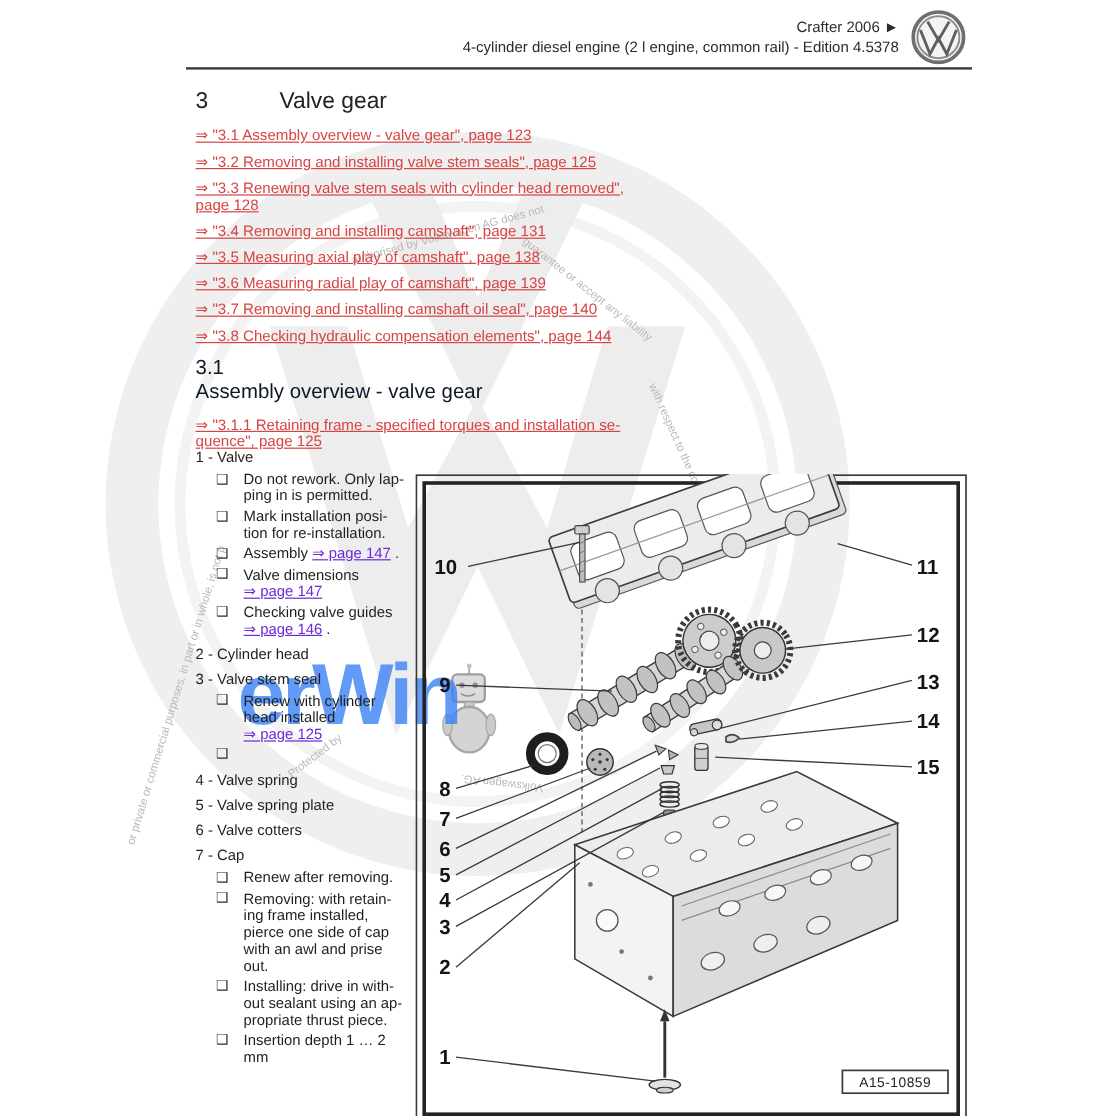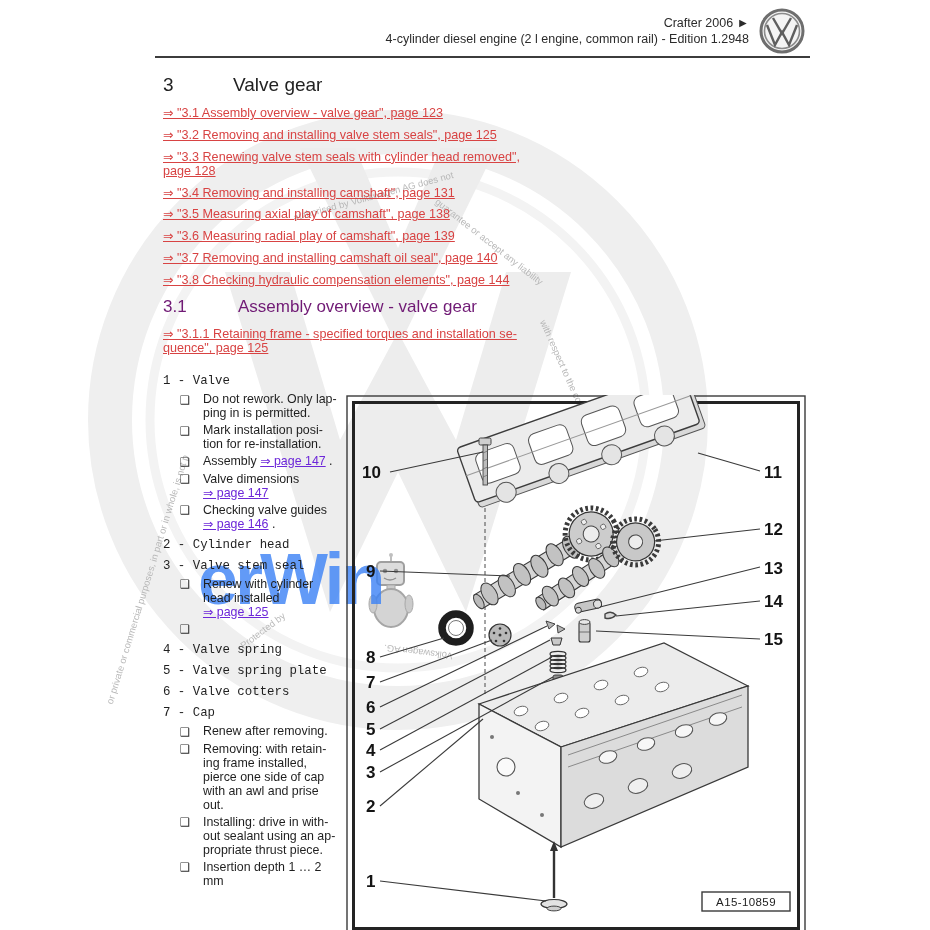--- a/index.html
+++ b/index.html
@@ -28,25 +28,25 @@
   .header-text{text-align:right;font-size:12.5px;line-height:16px;color:#2b2b2b;}
   .header-rule{position:absolute;left:155px;top:56px;width:655px;height:2px;background:#3c3c3c;}
   .top-block{position:absolute;left:163px;top:74px;width:650px;}
   h1{margin:0 0 10px 0;font-size:19px;font-weight:normal;color:#222;display:flex;}
   h1 .h-num{width:70px;flex:none;}
   .toc-link{
     display:block;font-size:12.6px;line-height:14.2px;margin-bottom:7.6px;
     color:#d84343;text-decoration:underline;white-space:pre-line;cursor:pointer;
   }
   .sub-block{position:absolute;left:163px;top:297px;width:650px;}
-  h2{margin:0 0 10px 0;font-size:17px;font-weight:normal;color:#701a75;display:flex;}
+  h2{margin:0 0 10px 0;font-size:17px;font-weight:normal;color:#0f172a;display:flex;flex-direction:column;}
   h2 .h-num{width:75px;flex:none;}
   
   .parts{position:absolute;left:163px;top:374px;width:188px;font-size:12.4px;line-height:14px;}
-  .part-label{margin:7px 0 4px 0;font-family:Liberation Mono, monospace;}
+  .part-label{margin:7px 0 4px 0;}
   .parts > .part-label:first-child{margin-top:0;}
   .note{display:flex;margin:0 0 3px 17px;}
   .bullet{flex:none;width:23px;font-size:11.5px;color:#2a2a2a;padding-top:.5px;}
   .note-text{white-space:pre-line;}
   .rl{color:#6d28d9;text-decoration:underline;cursor:pointer;}
   
   .figure{position:absolute;left:346px;top:395px;width:460px;height:451px;}
   .figure svg{display:block;}
   .callout{font-size:17px;font-weight:bold;fill:#141414;}
   .leader{stroke:#3a3a3a;stroke-width:1.1;fill:none;}
@@ -83,21 +83,21 @@
   <div class="wm-frag" style="left:548px;top:318px;transform:rotate(66deg);">with respect to the correctness</div>
   <div class="wm-frag" style="left:238px;top:642px;transform:rotate(-37deg);">Protected by</div>
   <div class="wm-frag" style="left:452px;top:662px;transform:rotate(187deg);">Volkswagen AG.</div>
 </div>
 
 <div class="layer" id="content">
 
   <div class="header">
     <div class="header-text">
       <div>Crafter 2006 ►</div>
-      <div>4-cylinder diesel engine (2 l engine, common rail) - Edition 1.2948</div>
+      <div>4-cylinder diesel engine (2 l engine, common rail) - Edition 4.5378</div>
     </div>
     <svg width="46" height="46" viewBox="0 0 46 46">
       <circle cx="23" cy="23" r="21" fill="#f4f4f4" stroke="#6e6e6e" stroke-width="3"></circle>
       <circle cx="23" cy="23" r="17.5" fill="none" stroke="#8c8c8c" stroke-width="1.6"></circle>
       <path d="M14,10 L23,25.5 L32,10" fill="none" stroke="#5f5f5f" stroke-width="2.4"></path>
       <path d="M8,17 L16,37 L23,24 L30,37 L38,17" fill="none" stroke="#5f5f5f" stroke-width="2.4"></path>
     </svg>
   </div>
   <div class="header-rule"></div>
 

